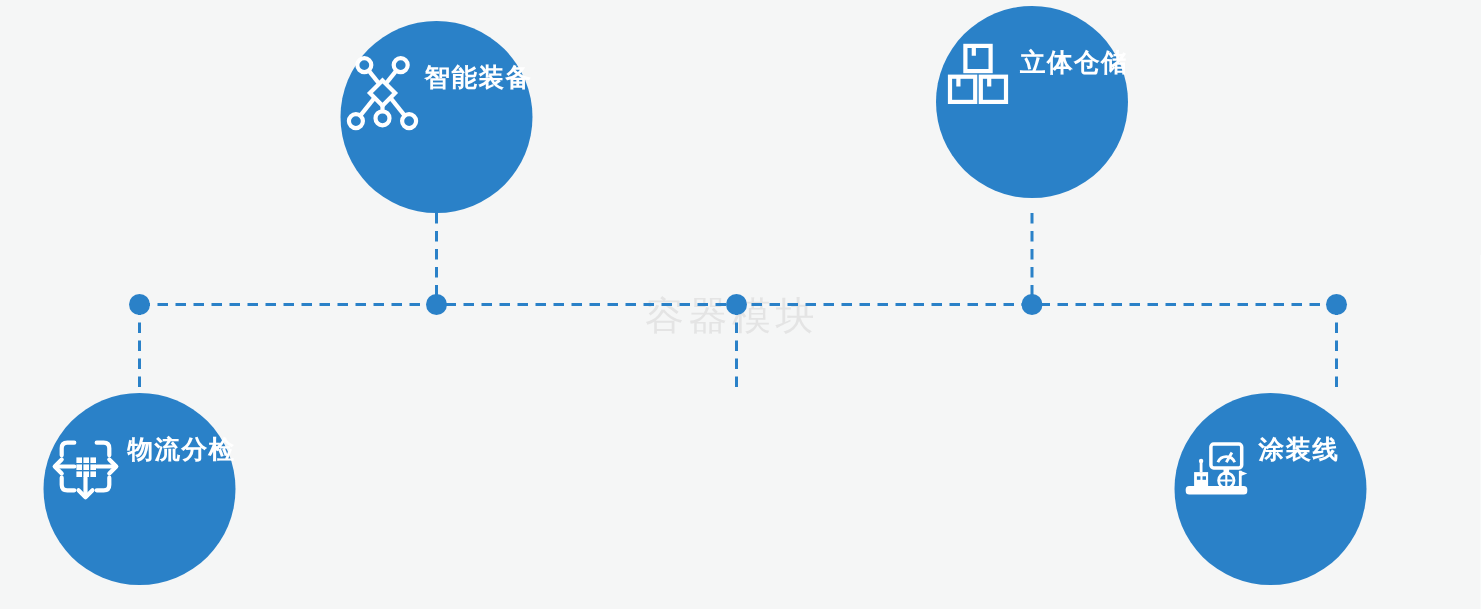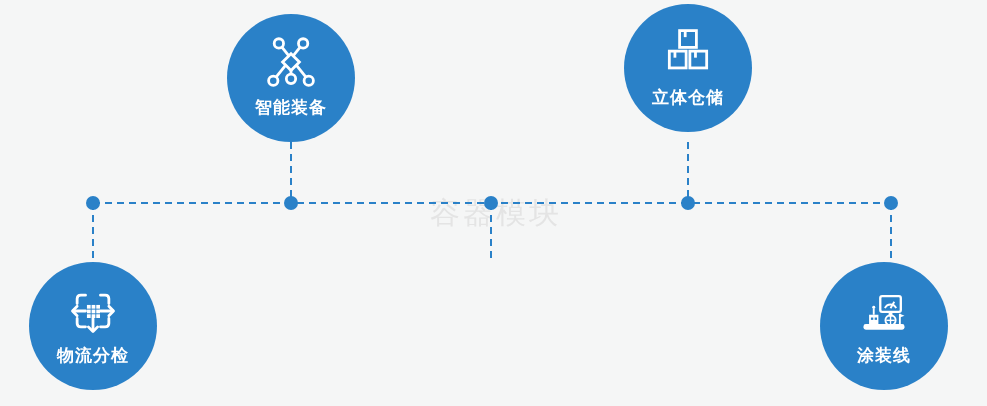--- a/index.html
+++ b/index.html
@@ -11,47 +11,47 @@
   html,body{margin:0;padding:0;}
   .stage{
     position:relative;
     width:987px;height:406px;
     background:var(--background);
     overflow:hidden;
     font-family:"DejaVu Sans","Liberation Sans",sans-serif;
   }
   .watermark{
     position:absolute;left:430px;top:193px;
-    font-size:30px;letter-spacing:3px;
+    font-size:26px;letter-spacing:3px;
     color:var(--watermark);opacity:.6;
     user-select:none;
   }
   .connectors{position:absolute;left:0;top:0;}
   .connectors .dash{
     stroke:var(--accent);stroke-width:2;
     stroke-dasharray:7 5;fill:none;
   }
   .connectors .dot{fill:var(--accent);}
   .node{
     position:absolute;width:128px;height:128px;
     border-radius:50%;background:var(--accent);
-    display:flex;flex-direction:column;align-items:center;
+    display:flex;flex-direction:row;
     box-sizing:border-box;padding-top:21px;
   }
   .node .icon{width:56px;height:56px;display:block;}
   .node .icon svg{width:100%;height:100%;display:block;}
   .node .label{
     margin-top:5px;color:#fff;font-size:17px;
     font-weight:600;letter-spacing:1px;white-space:nowrap;
   }
   #node-smart-equipment{left:227px;top:14px;}
   #node-warehouse{left:624px;top:4px;}
   #node-logistics{left:29px;top:262px;}
   #node-production{left:427px;top:262px;}
-  #node-painting{left:820px;top:262px;}
+  #node-painting{left:783px;top:262px;}
 </style>
 </head>
 <body>
 
 <div class="stage">
 
   <div class="watermark">容器模块</div>
 
   <svg class="connectors" width="987" height="406" viewBox="0 0 987 406" aria-hidden="true">
     <line class="dash" x1="93" y1="203" x2="891" y2="203"></line>

